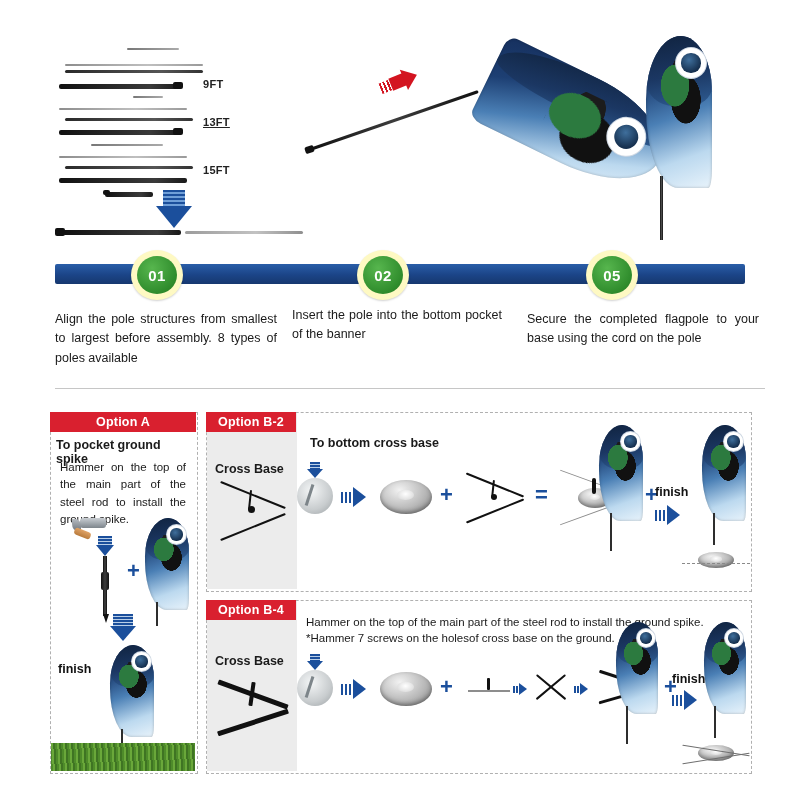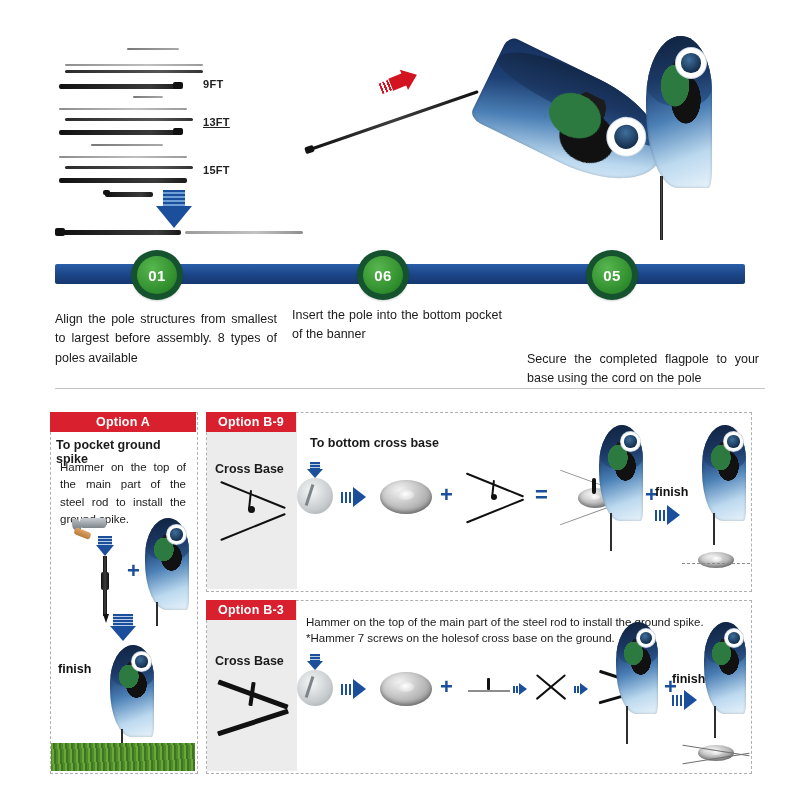--- a/index.html
+++ b/index.html
@@ -80,21 +80,21 @@
     background:radial-gradient(circle at 40% 35%,#3f6f9c,#16304f 70%);
   }
   .td-pole{position:absolute;background:linear-gradient(to right,#111,#4a4a4a,#111);}
 
   
   #step-bar{left:55px;top:264px;width:690px;height:20px;
     background:linear-gradient(to bottom,#2a5ea8,#1b4487 55%,#16386f);border-radius:2px;}
   .step-node{position:absolute;top:250px;width:52px;height:50px;}
   .step-node .ring{
     width:52px;height:50px;border-radius:50%;
-    background:#14532d;box-shadow:0 1px 2px rgba(0,0,0,.18);
+    background:#fef9c3;box-shadow:0 1px 2px rgba(0,0,0,.18);
     display:flex;align-items:center;justify-content:center;
   }
   .step-node .disc{
     width:40px;height:38px;border-radius:50%;
     background:radial-gradient(circle at 38% 32%,#57b64e,#2f8c2c 70%,#24721f);
     display:flex;align-items:center;justify-content:center;
     color:#fff;font-weight:bold;font-size:15px;letter-spacing:.5px;
   }
   .step-text{position:absolute;font-size:12.5px;line-height:1.55;color:#1a1a1a;text-align:justify;}
 
@@ -253,32 +253,32 @@
 
 <div class="abs" id="step-bar"></div>
 
 <div class="step-node abs" style="left:131px;">
   <div class="ring">
       <div class="disc">01</div>
     </div>
 </div>
 <div class="step-node abs" style="left:357px;">
   <div class="ring">
-      <div class="disc">06</div>
+      <div class="disc">02</div>
     </div>
 </div>
 <div class="step-node abs" style="left:586px;">
   <div class="ring">
       <div class="disc">05</div>
     </div>
 </div>
 
 <div class="step-text" style="left:55px;top:310px;width:222px;">Align the pole structures from smallest to largest before assembly. 8 types of poles available</div>
 <div class="step-text" style="left:292px;top:306px;width:210px;">Insert the pole into the bottom pocket of the banner</div>
-<div class="step-text" style="left:527px;top:310px;width:232px;margin-top:40px;">Secure the completed flagpole to your base using the cord on the pole</div>
+<div class="step-text" style="left:527px;top:310px;width:232px;">Secure the completed flagpole to your base using the cord on the pole</div>
 
 <div class="abs" id="divider"></div>
 
 <div class="dashed-box" style="left:50px;top:412px;width:146px;height:360px;"></div>
 <div class="opt-header" style="left:50px;top:412px;width:146px;">Option A</div>
 <div class="panel-title" style="left:56px;top:438px;width:140px;">To pocket ground spike</div>
 <div class="body-text justify" style="left:60px;top:459px;width:126px;">Hammer on the top of the main part of the steel rod to install the ground spike.</div>
 
 <div class="hammer" style="left:72px;top:518px;width:40px;height:26px;">
   <div class="head" style="left:8px;top:0;"></div>
@@ -316,21 +316,21 @@
     <div class="td-rider abs" style="left:20%;top:18%;width:64%;height:40%;"></div>
   </div>
   <div class="td-badge" style="left:24px;top:7px;width:19px;height:19px;"></div>
   <div class="td-pole" style="left:13px;top:84px;width:2px;height:30px;"></div>
 </div>
 
 <div class="grass" style="left:51px;top:743px;width:144px;height:28px;"></div>
 
 <div class="dashed-box" style="left:206px;top:412px;width:544px;height:178px;"></div>
 <div class="gray-panel" style="left:207px;top:413px;width:90px;height:176px;"></div>
-<div class="opt-header" style="left:206px;top:412px;width:90px;">Option B-9</div>
+<div class="opt-header" style="left:206px;top:412px;width:90px;">Option B-2</div>
 <div class="panel-title" style="left:215px;top:462px;">Cross Base</div>
 
 <div class="cross" style="left:216px;top:480px;width:74px;height:66px;">
   <i style="left:2px;top:14px;width:70px;height:2px;transform:rotate(22deg);"></i>
   <i style="left:2px;top:46px;width:70px;height:2px;transform:rotate(-22deg);"></i>
   <i style="left:33px;top:10px;width:2px;height:20px;transform:rotate(6deg);"></i>
   <i style="left:32px;top:26px;width:7px;height:7px;border-radius:50%;"></i>
 </div>
 
 <div class="panel-title" style="left:310px;top:436px;">To bottom cross base</div>
@@ -389,21 +389,21 @@
     <div class="td-rider abs" style="left:20%;top:18%;width:64%;height:40%;"></div>
   </div>
   <div class="td-badge" style="left:24px;top:7px;width:19px;height:19px;"></div>
   <div class="td-pole" style="left:13px;top:88px;width:2px;height:32px;"></div>
 </div>
 <div class="washer" style="left:698px;top:552px;width:36px;height:16px;"></div>
 <div class="ground-dash" style="left:682px;top:563px;width:68px;"></div>
 
 <div class="dashed-box" style="left:206px;top:600px;width:544px;height:172px;"></div>
 <div class="gray-panel" style="left:207px;top:601px;width:90px;height:170px;"></div>
-<div class="opt-header" style="left:206px;top:600px;width:90px;">Option B-3</div>
+<div class="opt-header" style="left:206px;top:600px;width:90px;">Option B-4</div>
 <div class="panel-title" style="left:215px;top:654px;">Cross Base</div>
 
 <div class="cross" style="left:214px;top:676px;width:78px;height:66px;">
   <i style="left:2px;top:16px;width:74px;height:5px;transform:rotate(20deg);"></i>
   <i style="left:2px;top:44px;width:74px;height:5px;transform:rotate(-18deg);"></i>
   <i style="left:36px;top:6px;width:4px;height:24px;transform:rotate(8deg);"></i>
 </div>
 
 <div class="body-text" style="left:306px;top:614px;width:420px;">Hammer on the top of the main part of the steel rod to install the ground spike.</div>
 <div class="body-text" style="left:306px;top:630px;width:420px;">*Hammer 7 screws on the holesof cross base on the ground.</div>

